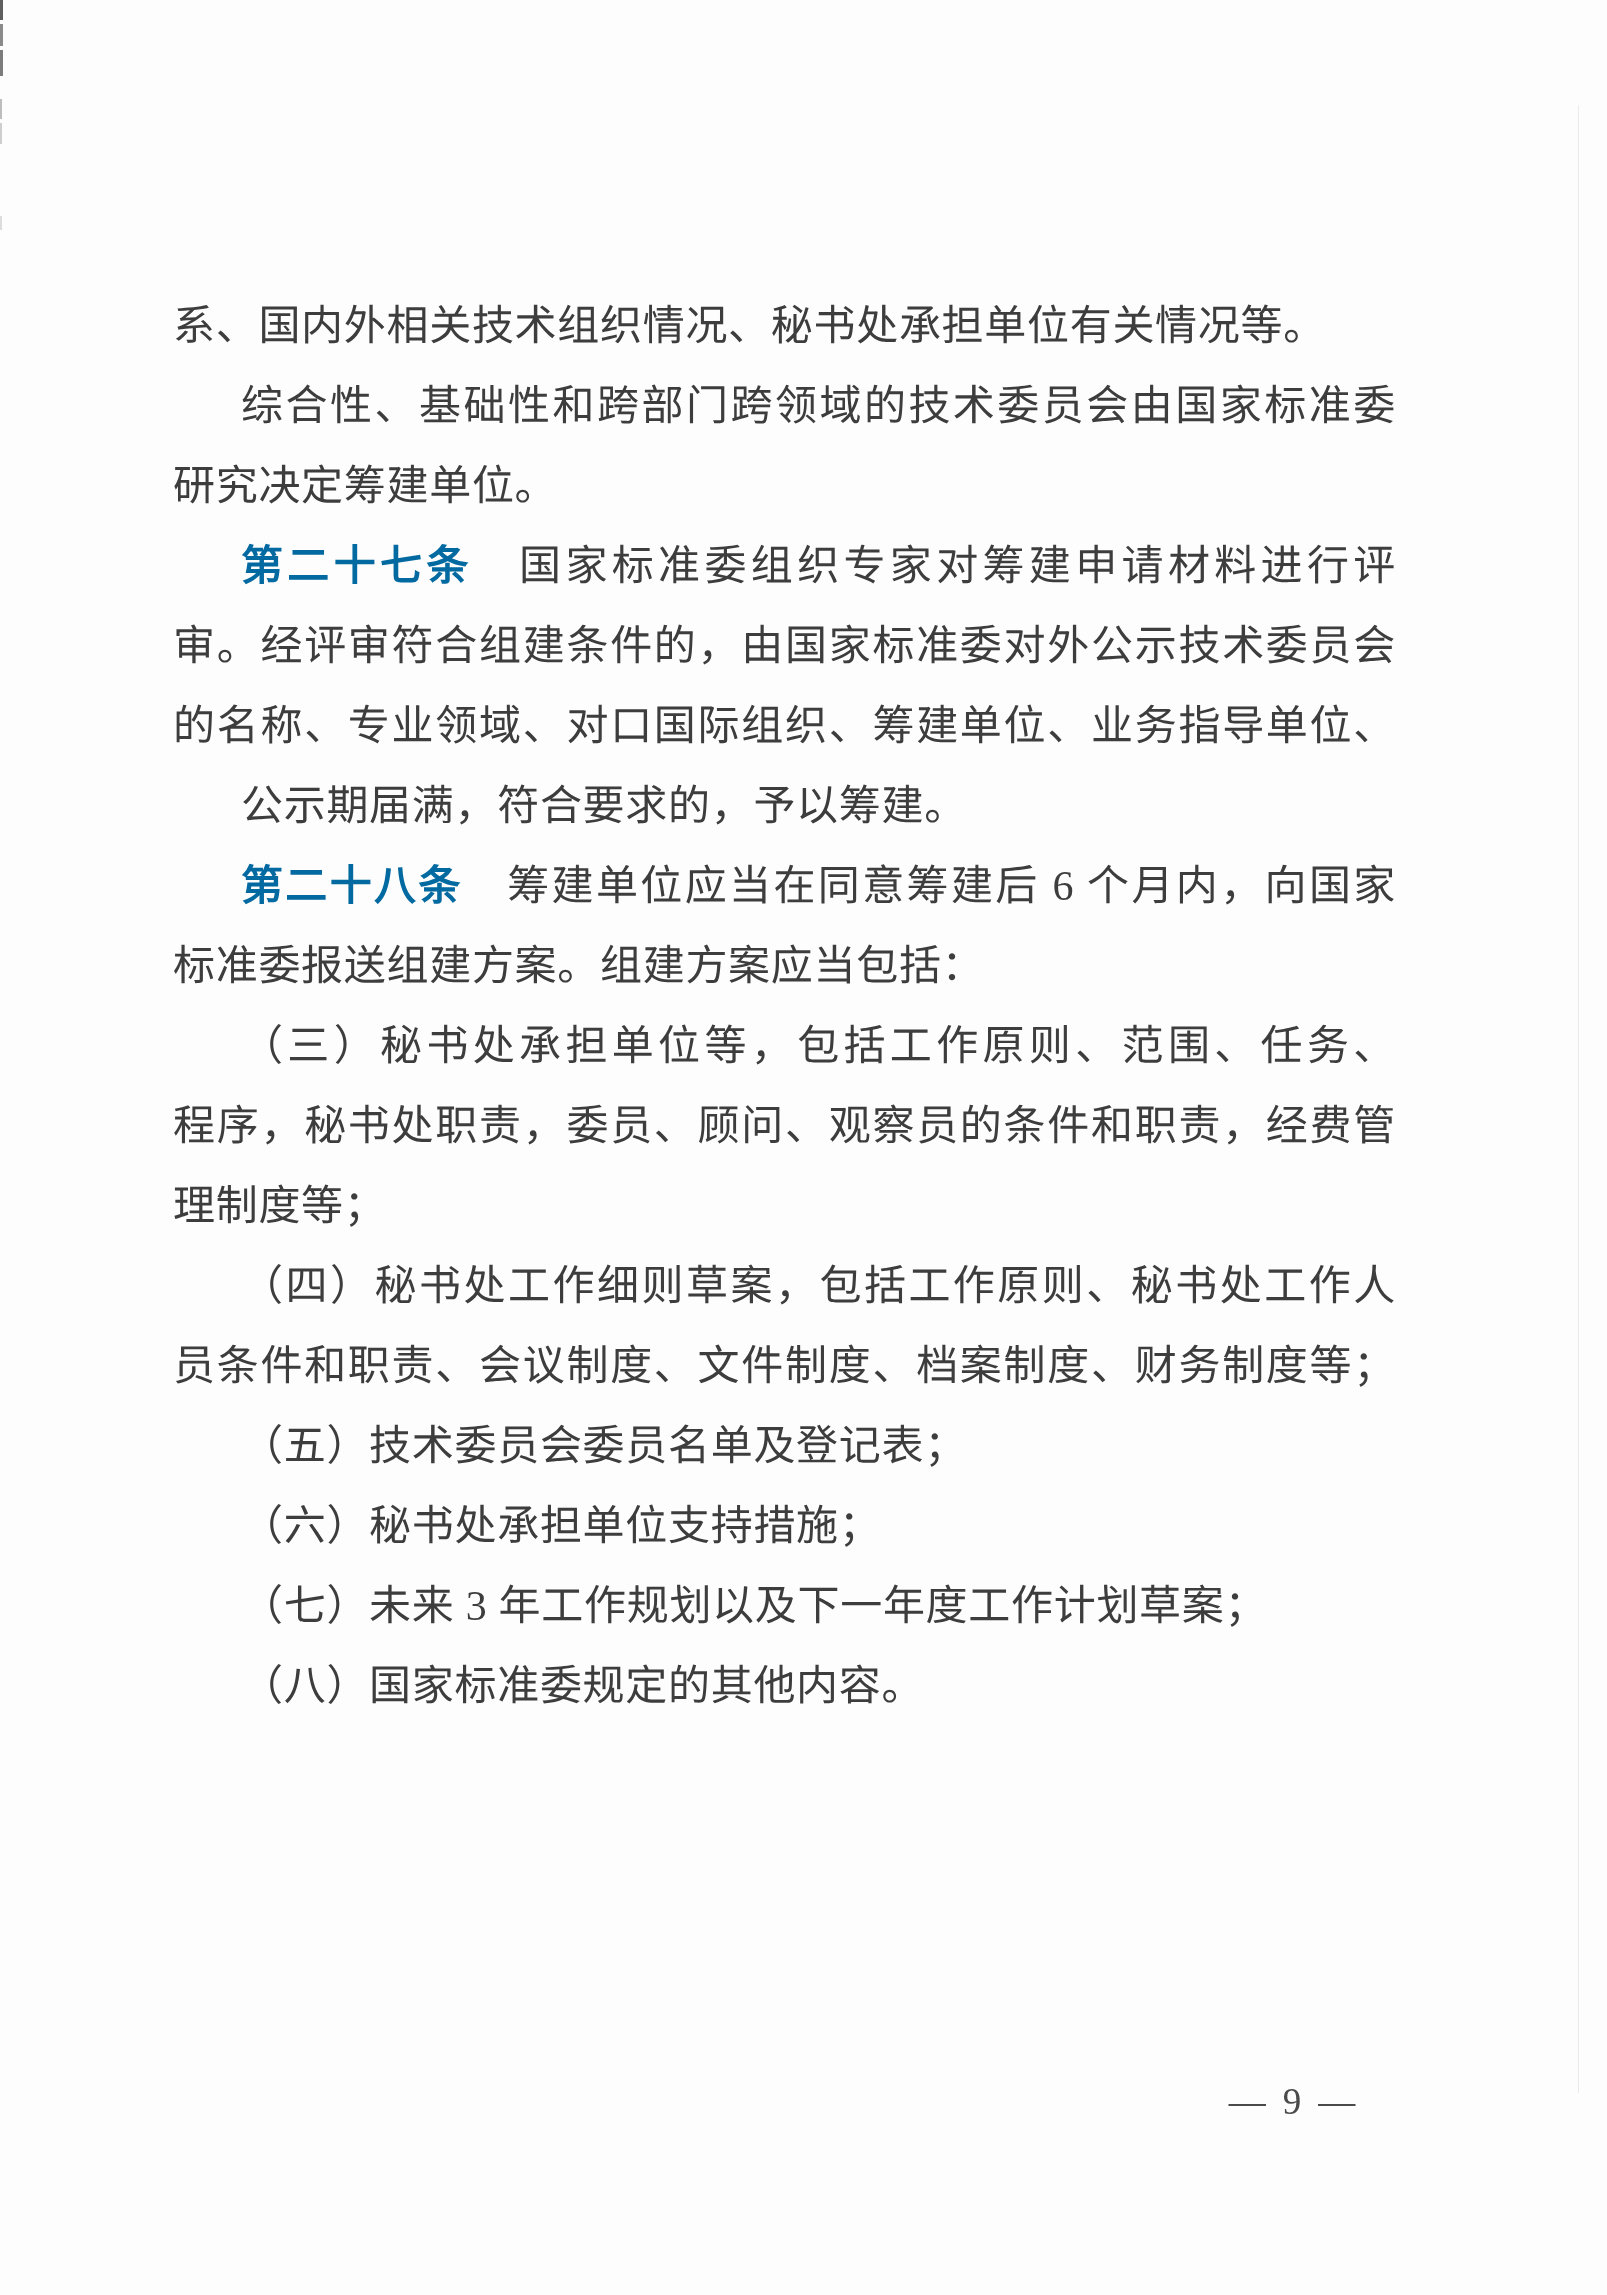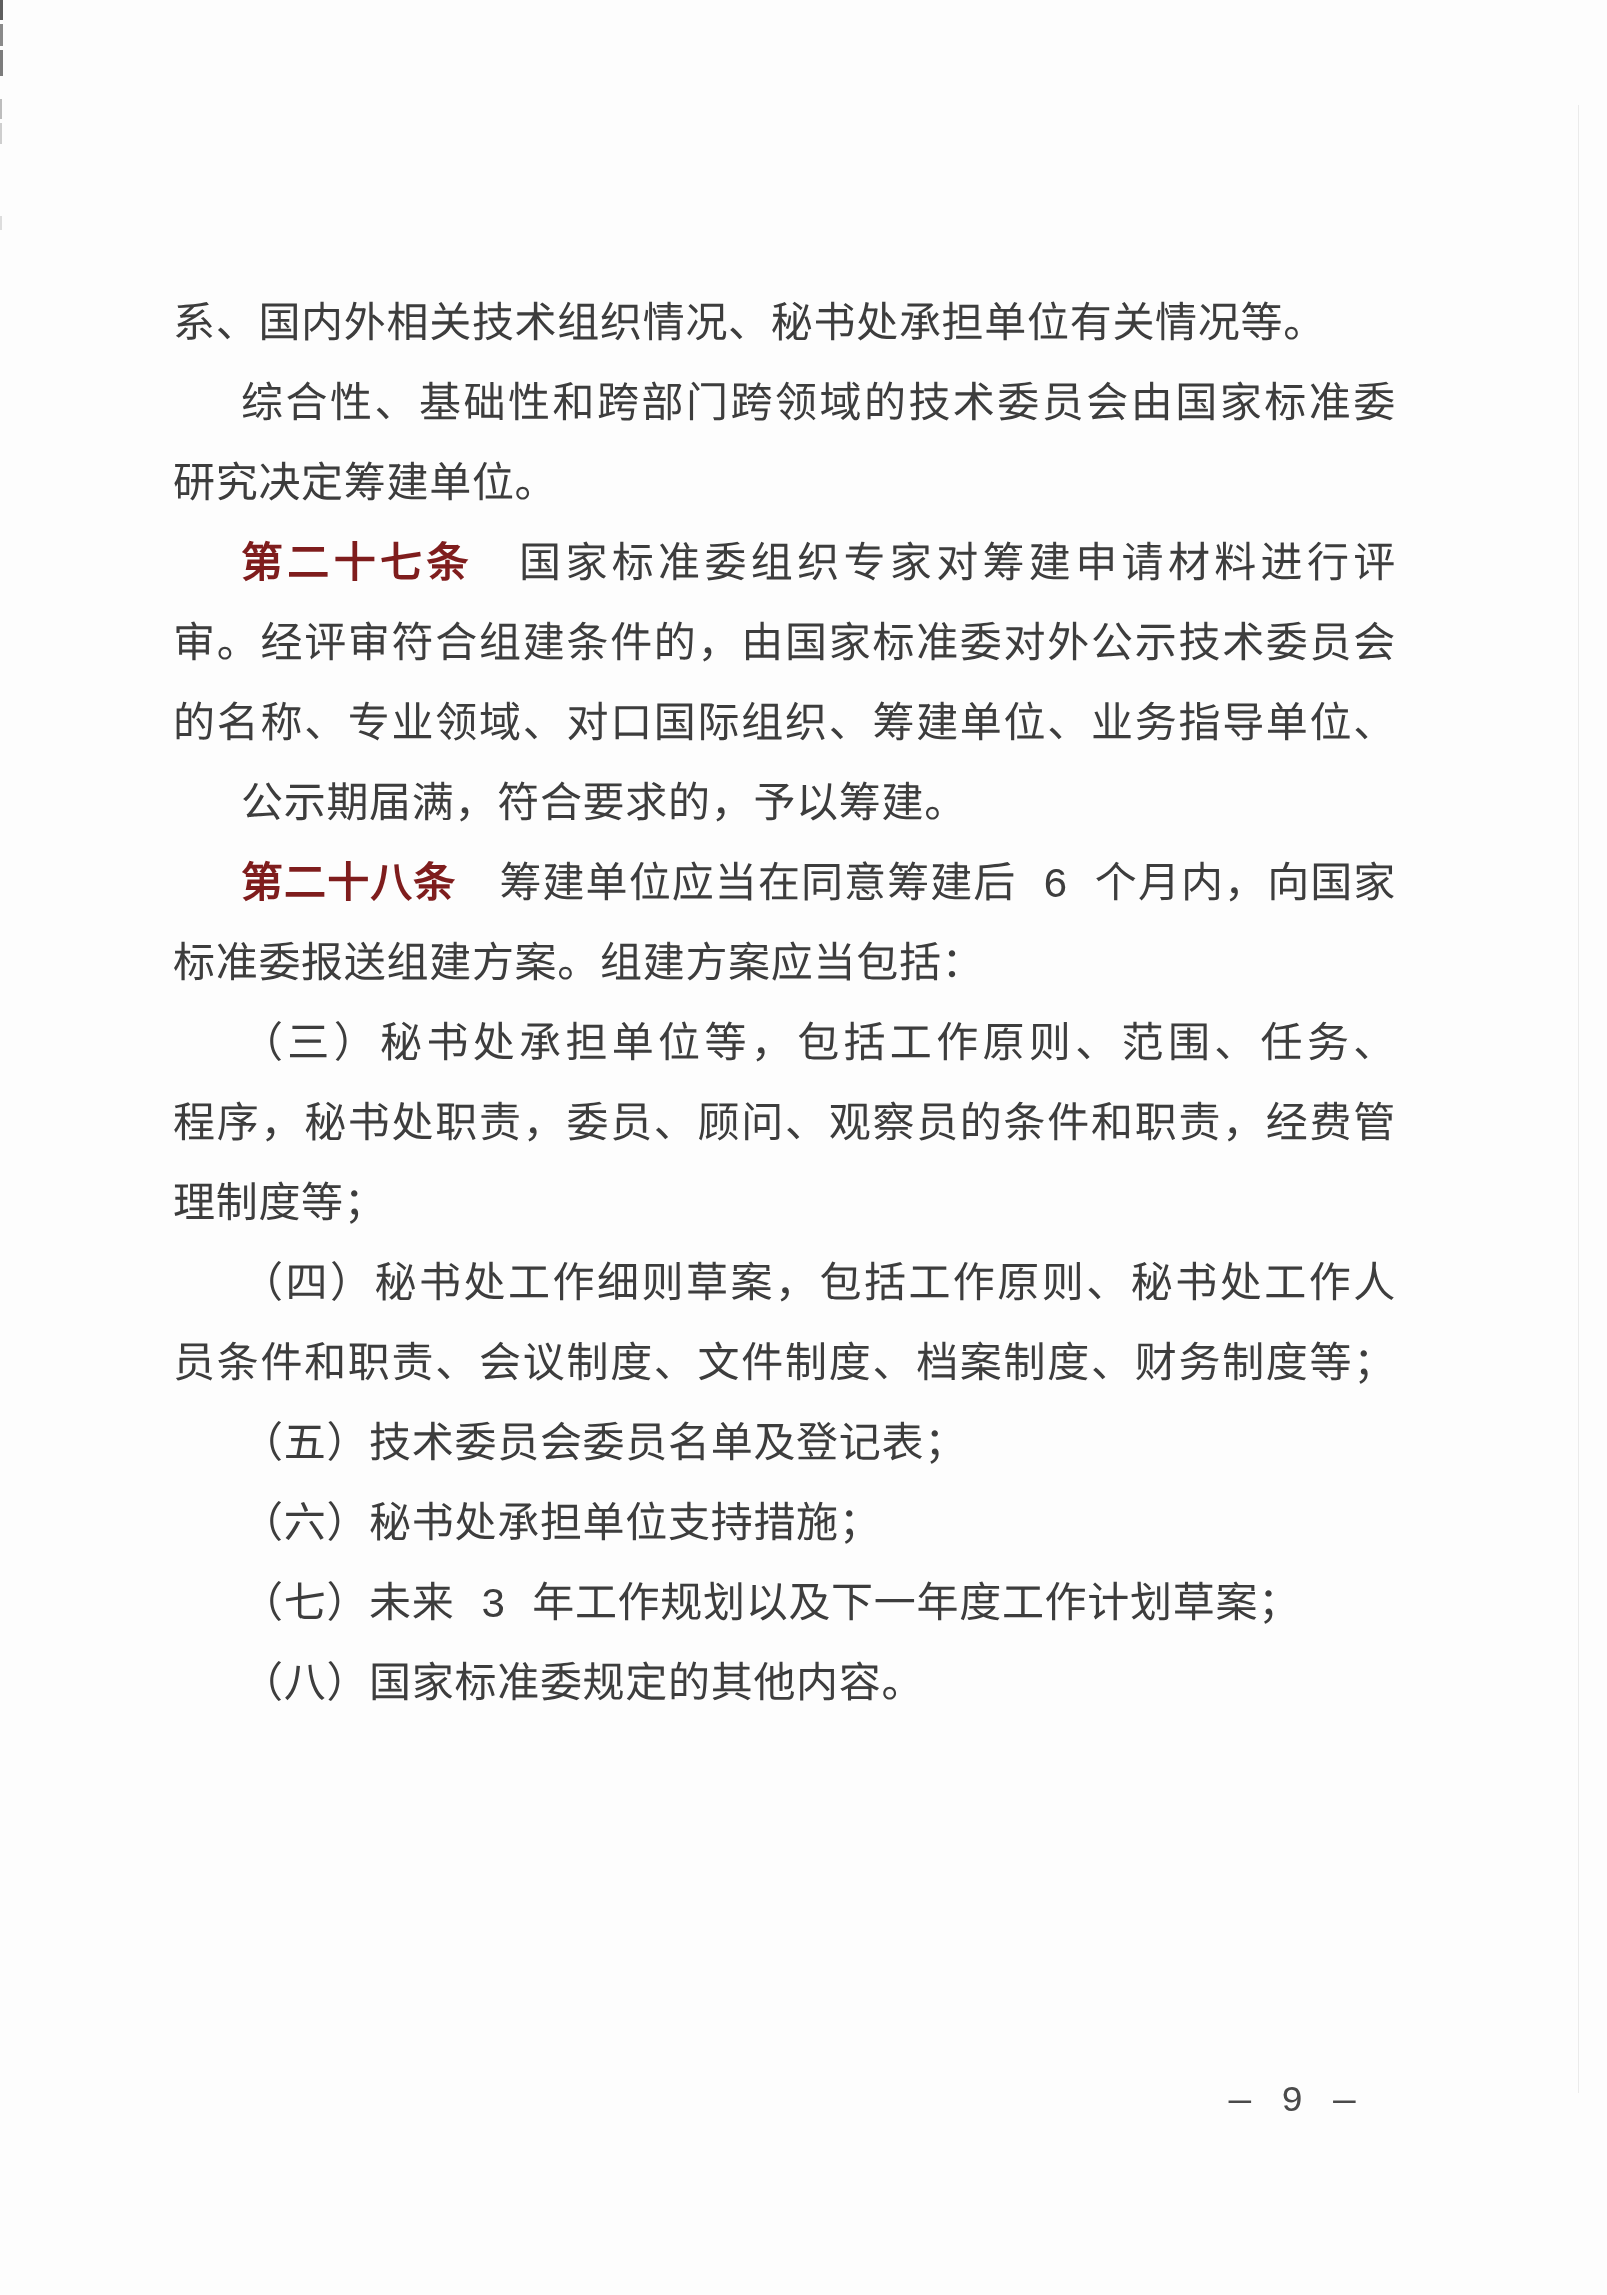--- a/index.html
+++ b/index.html
@@ -6,21 +6,21 @@
     margin: 0;
     padding: 0;
     background: #fdfdfd;
   }
   .page {
     position: relative;
     width: 1608px;
     height: 2124px;
     background: #fdfdfd;
     overflow: hidden;
-    font-family: Liberation Mono, monospace;
+    font-family: Liberation Serif, serif;
   }
   
   .text-block {
     position: absolute;
     left: 173px;
     top: 286px;
     width: 1223px;
   }
   .line {
     height: 80px;
@@ -29,21 +29,21 @@
     letter-spacing: 0.7px;
     color: #3d3d3d;
     text-align: left;
     white-space: normal;
   }
   .line.indent { padding-left: 68px; }
   .line.fill {
     text-align: justify;
     text-align-last: justify;
   }
-  .line .bold { font-weight: 700; color: #7f1d1d; }
+  .line .bold { font-weight: 700; color: #0369a1; }
   
   .page-number {
     position: absolute;
     left: 1170px;
     top: 2067px;
     width: 248px;
     height: 69px;
     line-height: 69px;
     text-align: center;
     font-size: 37px;

